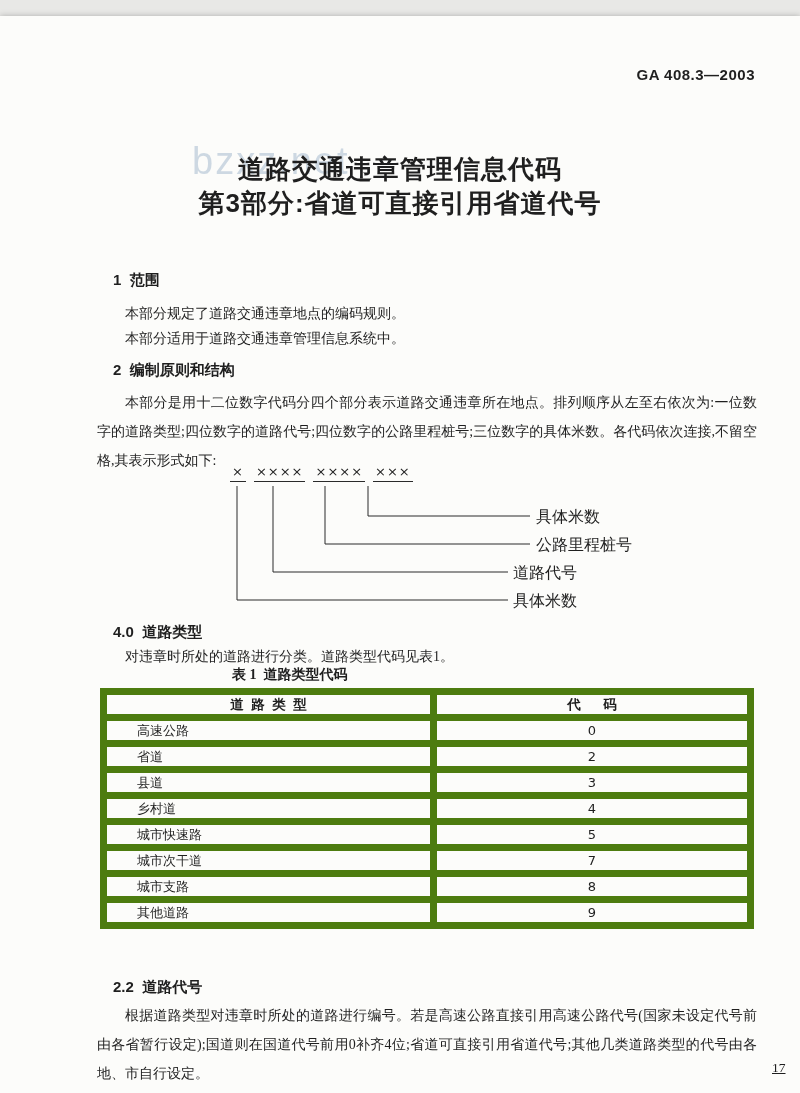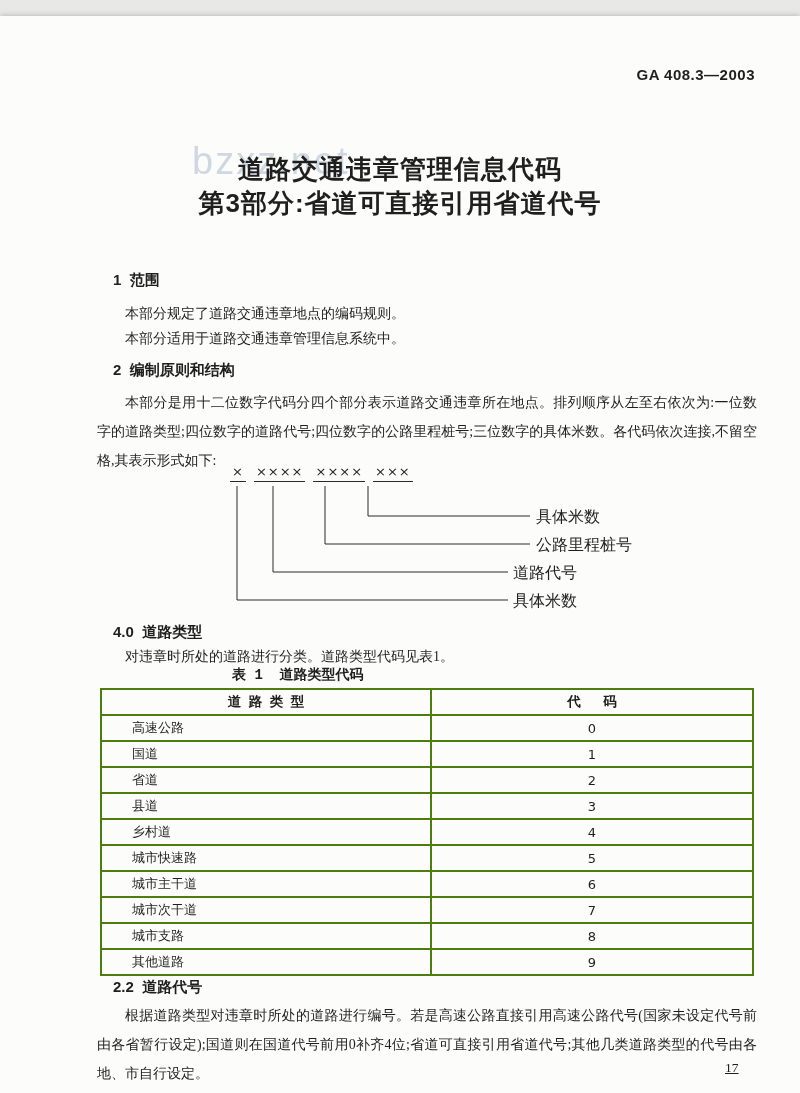--- a/index.html
+++ b/index.html
@@ -89,51 +89,51 @@
   .diagram svg { position: absolute; top: 0; left: 0; }
   .diagram-label {
     position: absolute;
     font-size: 16px;
     white-space: nowrap;
   }
   .table-caption {
     position: absolute;
     top: 650px;
     left: 232px;
-    font-family: Liberation Mono, monospace;
+    font-family: Liberation Serif, serif;
     font-weight: bold;
     font-size: 14px;
     white-space: pre;
   }
   table.code-table {
     position: absolute;
     top: 672px;
     left: 100px;
     width: 654px;
     border-collapse: collapse;
     font-size: 13.5px;
   }
   table.code-table th, table.code-table td {
-    border: 2px solid #4d7c0f;
+    border: 7px solid #4d7c0f;
     height: 26px;
     font-weight: normal;
   }
   table.code-table { border: 2px solid #1c1c1c; }
   table.code-table th {
     font-family: "Liberation Sans", sans-serif;
     font-weight: bold;
     text-align: center;
     white-space: pre;
   }
   td.road-type { padding-left: 30px; width: 330px; font-family: "Liberation Sans", sans-serif; font-weight: bold; font-size: 13px; }
   td.road-code { text-align: center; font-family: "DejaVu Sans", sans-serif; font-size: 13px; }
   .page-number {
     position: absolute;
     top: 1044px;
-    left: 725px;
+    left: 772px;
     font-size: 13.5px;
     text-decoration: underline;
   }
 </style>
 </head>
 <body>
 
 <div class="page">
 
   <div class="doc-number">GA 408.3—2003</div>
@@ -179,44 +179,36 @@
         <th style="width:330px">道  路  类  型</th>
         <th>代      码</th>
       </tr>
     </thead>
     <tbody>
       <tr>
         <td class="road-type">高速公路</td>
         <td class="road-code">0</td>
       </tr>
       <tr>
-        <td class="road-type">国道</td>
-        <td class="road-code">1</td>
-      </tr>
-      <tr>
         <td class="road-type">省道</td>
         <td class="road-code">2</td>
       </tr>
       <tr>
         <td class="road-type">县道</td>
         <td class="road-code">3</td>
       </tr>
       <tr>
         <td class="road-type">乡村道</td>
         <td class="road-code">4</td>
       </tr>
       <tr>
         <td class="road-type">城市快速路</td>
         <td class="road-code">5</td>
       </tr>
       <tr>
-        <td class="road-type">城市主干道</td>
-        <td class="road-code">6</td>
-      </tr>
-      <tr>
         <td class="road-type">城市次干道</td>
         <td class="road-code">7</td>
       </tr>
       <tr>
         <td class="road-type">城市支路</td>
         <td class="road-code">8</td>
       </tr>
       <tr>
         <td class="road-type">其他道路</td>
         <td class="road-code">9</td>

